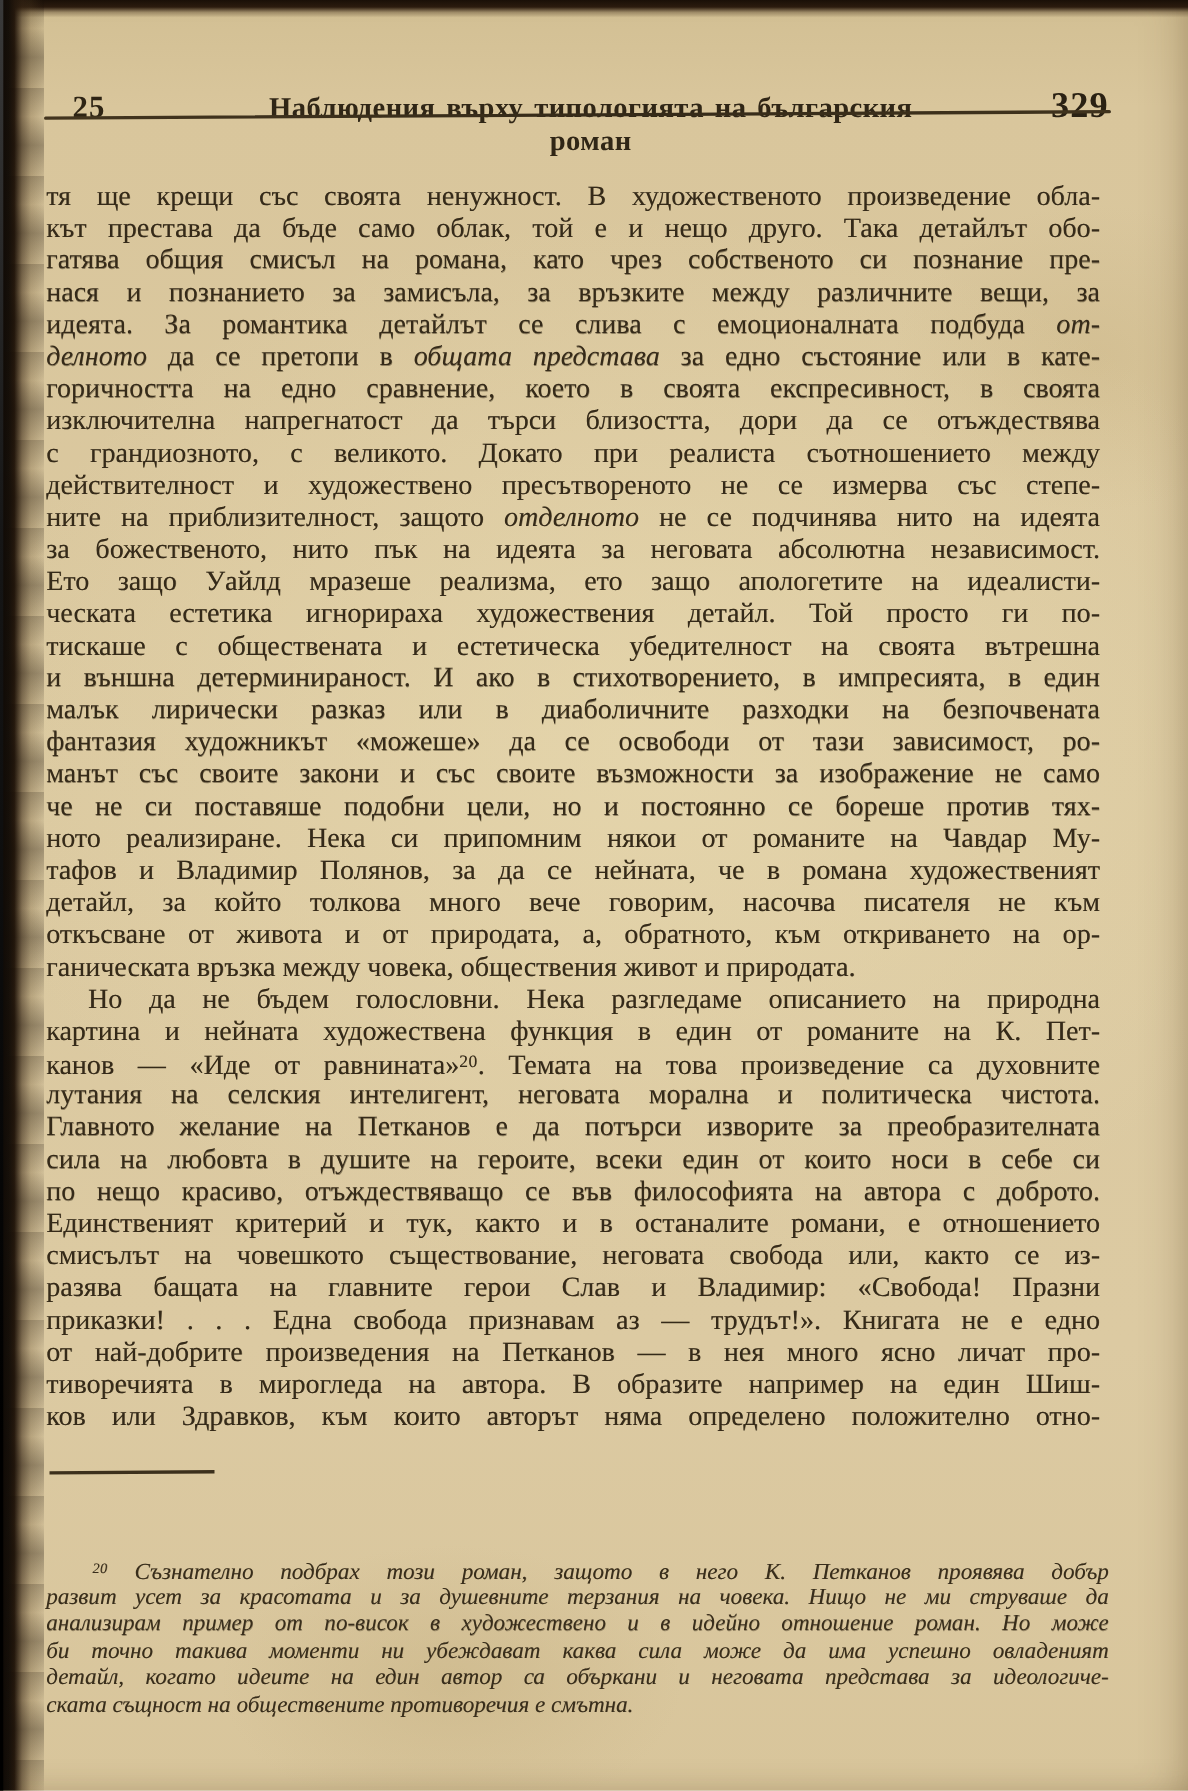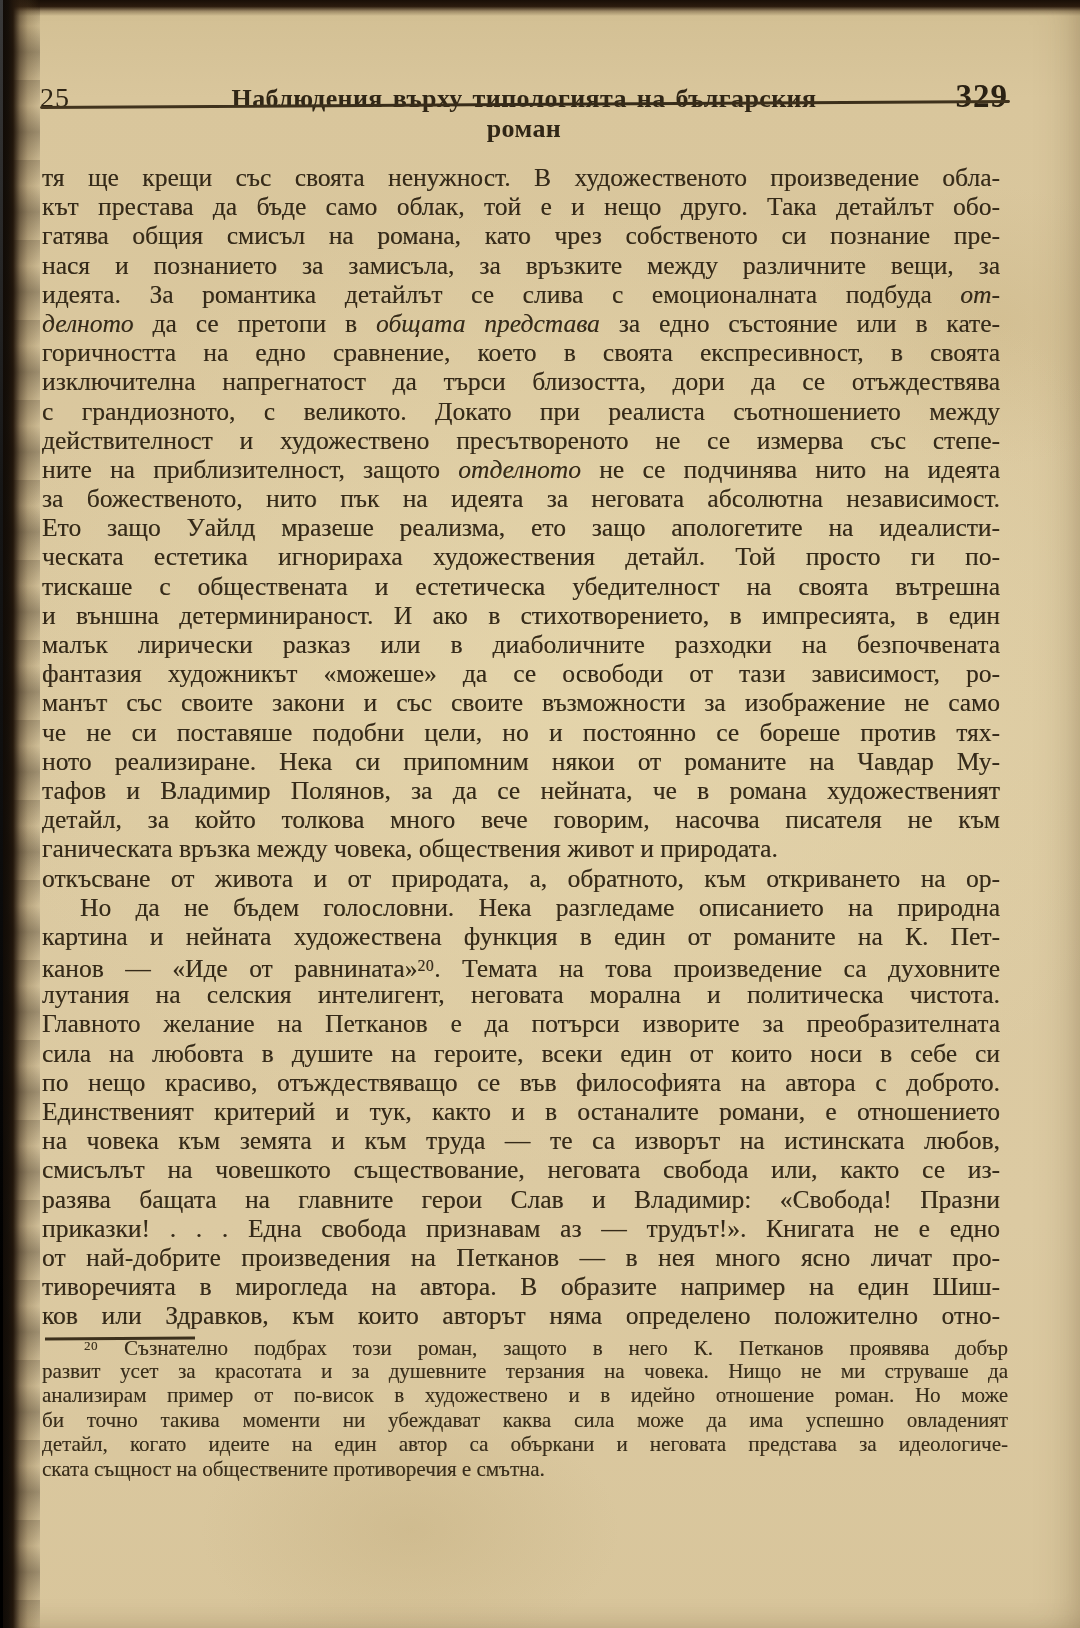--- a/index.html
+++ b/index.html
@@ -39,21 +39,21 @@
     position: absolute; top: 0; left: 0; width: 3px; height: 100%;
     background: linear-gradient(180deg, #3a3a3a, #161616 30%, #000 80%);
   }
 
   .header-row {
     position: absolute; top: 57px; left: 40px; width: 968px;
     display: flex; align-items: baseline;
     color: #2e2414;
   }
   .hdr-num-left {
-    font-size: 28px; font-weight: normal; letter-spacing: 1px; width: 150px;
+    font-size: 28px; font-weight: bold; letter-spacing: 1px; width: 150px; margin-left: 26px;
   }
   .hdr-title {
     flex: 1; text-align: center; font-size: 26px; font-weight: bold;
     letter-spacing: 0.4px; word-spacing: 3px; color: #302616;
   }
   .hdr-num-right {
     width: 150px; text-align: right; font-size: 33px; font-weight: bold;
     letter-spacing: 1px; color: #2a2113; margin-top: 21px;
   }
   .header-rule {
@@ -75,23 +75,24 @@
   }
   .bline.lastline { text-align-last: left; }
   .bline.indent { padding-left: 38px; }
 
   .footnote-rule {
     position: absolute; top: 1337px; left: 45px; width: 150px; height: 3px;
     background: #3c301c; border-radius 2px;
     transform: rotate(-0.4deg);
   }
   .footnote-text {
-    position: absolute; top: 1334px; left: 42px; width: 966px;
+    position: absolute; top: 1414px; left: 42px; width: 966px;
     font-size: 21px; color: #382d1b;
     text-shadow: 0.3px 0.3px 0.5px rgba(52,40,20,0.4);
+    font-style: italic;
   }
   .fline {
     height: 24.6px; line-height: 24.6px;
     text-align: justify; text-align-last: justify; text-justify: inter-word;
     white-space: nowrap;
   }
   .fline.lastline { text-align-last: left; }
   .fline.indent { padding-left: 42px; }
 
   .it { font-style: italic; }
@@ -130,31 +131,30 @@
       <div class="bline"><span>ческата естетика игнорираха художествения детайл. Той просто ги по-</span></div>
       <div class="bline"><span>тискаше с обществената и естетическа убедителност на своята вътрешна</span></div>
       <div class="bline"><span>и външна детерминираност. И ако в стихотворението, в импресията, в един</span></div>
       <div class="bline"><span>малък лирически разказ или в диаболичните разходки на безпочвената</span></div>
       <div class="bline"><span>фантазия художникът «можеше» да се освободи от тази зависимост, ро-</span></div>
       <div class="bline"><span>манът със своите закони и със своите възможности за изображение не само</span></div>
       <div class="bline"><span>че не си поставяше подобни цели, но и постоянно се бореше против тях-</span></div>
       <div class="bline"><span>ното реализиране. Нека си припомним някои от романите на Чавдар Му-</span></div>
       <div class="bline"><span>тафов и Владимир Полянов, за да се нейната, че в романа художественият</span></div>
       <div class="bline"><span>детайл, за който толкова много вече говорим, насочва писателя не към</span></div>
+      <div class="bline"><span>откъсване от живота и от природата, а, обратното, към откриването на ор-</span></div>
       <div class="bline lastline"><span>ганическата връзка между човека, обществения живот и природата.</span></div>
-      <div class="bline"><span>откъсване от живота и от природата, а, обратното, към откриването на ор-</span></div>
       <div class="bline indent"><span>Но да не бъдем голословни. Нека разгледаме описанието на природна</span></div>
       <div class="bline"><span>картина и нейната художествена функция в един от романите на К. Пет-</span></div>
       <div class="bline"><span>канов — «Иде от равнината»</span><span class="sup">20</span><span>. Темата на това произведение са духовните</span></div>
       <div class="bline"><span>лутания на селския интелигент, неговата морална и политическа чистота.</span></div>
       <div class="bline"><span>Главното желание на Петканов е да потърси изворите за преобразителната</span></div>
       <div class="bline"><span>сила на любовта в душите на героите, всеки един от които носи в себе си</span></div>
       <div class="bline"><span>по нещо красиво, отъждествяващо се във философията на автора с доброто.</span></div>
       <div class="bline"><span>Единственият критерий и тук, както и в останалите романи, е отношението</span></div>
-      <div class="bline"><span>на човека към земята и към труда — те са изворът на истинската любов,</span></div>
       <div class="bline"><span>смисълът на човешкото съществование, неговата свобода или, както се из-</span></div>
       <div class="bline"><span>разява бащата на главните герои Слав и Владимир: «Свобода! Празни</span></div>
       <div class="bline"><span>приказки! . . . Една свобода признавам аз — трудът!». Книгата не е едно</span></div>
       <div class="bline"><span>от най-добрите произведения на Петканов — в нея много ясно личат про-</span></div>
       <div class="bline"><span>тиворечията в мирогледа на автора. В образите например на един Шиш-</span></div>
       <div class="bline"><span>ков или Здравков, към които авторът няма определено положително отно-</span></div>
     </div>
 
   <div class="footnote-rule"></div>
   <div class="footnote-text" id="footnote-lines">

